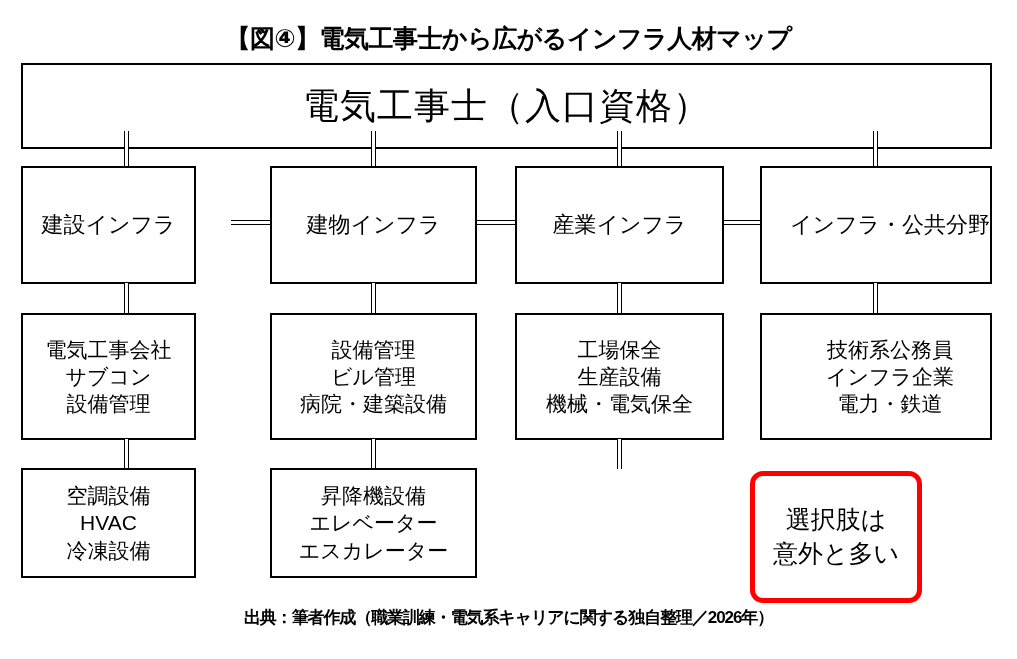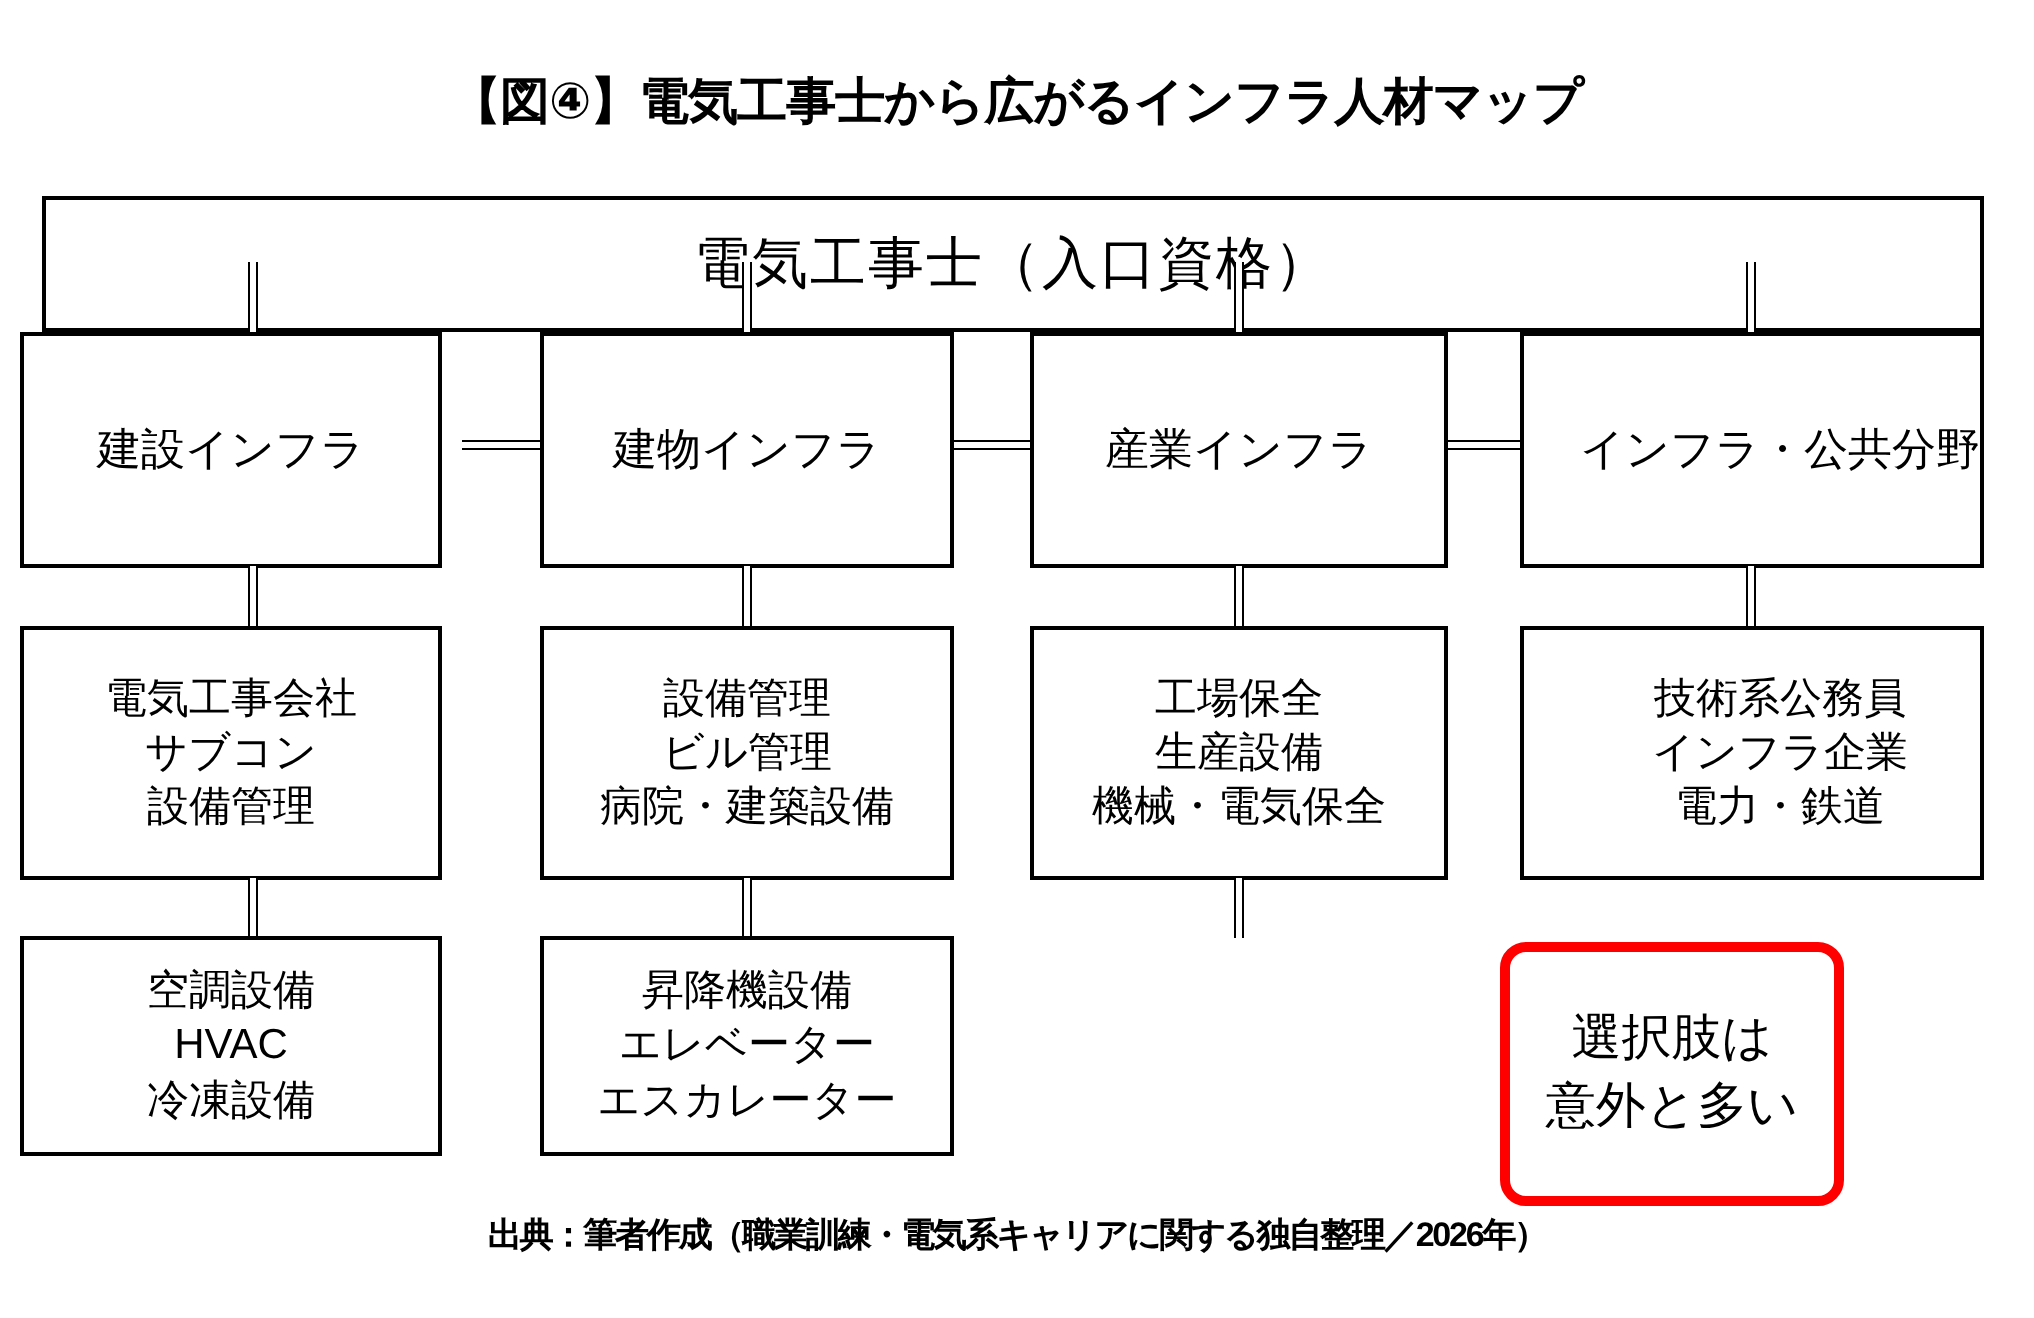--- a/index.html
+++ b/index.html
@@ -25,21 +25,20 @@
   .fig-title {
     position: absolute;
     left: 0;
     top: 22px;
     width: 1017px;
     text-align: center;
     font-size: 25px;
     font-weight: bold;
     letter-spacing: -0.5px;
     white-space: nowrap;
-    margin-top: 12px;
   }
 
   
   .fig-source {
     position: absolute;
     left: 0;
     top: 606px;
     width: 1017px;
     text-align: center;
     font-size: 17px;
@@ -60,24 +59,23 @@
     justify-content: center;
     text-align: center;
     line-height: 1.30;
   }
 
   
   .node.root {
     left: 21px;
     top: 63px;
     width: 971px;
-    height: 68px;
-    font-size: 28px;
+    height: 86px;
+    font-size: 36px;
     letter-spacing: 1px;
-    margin-top: 35px;
   }
   .node.root .line { white-space: nowrap; }
 
   
   .node.cat {
     top: 166px;
     height: 118px;
     font-size: 22px;
     letter-spacing: 0px;
   }
@@ -85,21 +83,21 @@
 
   
   .node.detail {
     font-size: 21px;
   }
   .node.detail.r2 { top: 313px; height: 127px; }
   .node.detail.r3 { top: 468px; height: 110px; }
   .node .line { display: block; white-space: nowrap; }
 
   
-  .col1 { left: 10px;  width: 211px; }
+  .col1 { left: 21px;  width: 175px; }
   .col2 { left: 270px; width: 207px; }
   .col3 { left: 515px; width: 209px; }
   .col4 { left: 760px; width: 232px; padding-left: 28px; }
 
   
   .callout {
     position: absolute;
     left: 750px;
     top: 471px;
     width: 172px;

